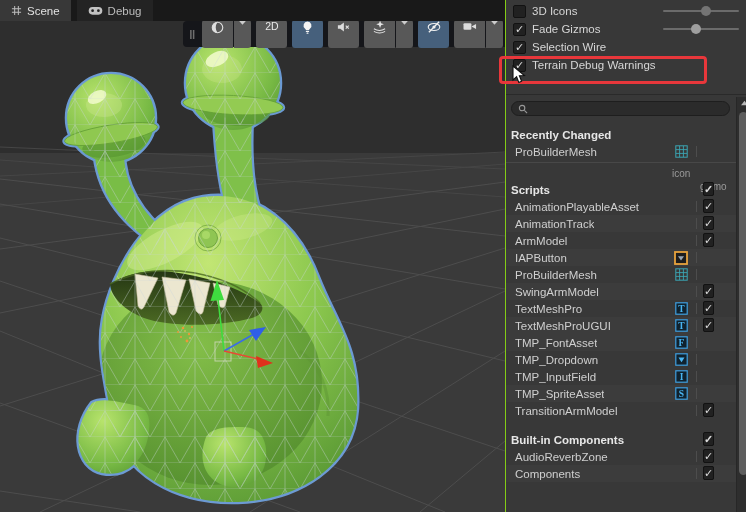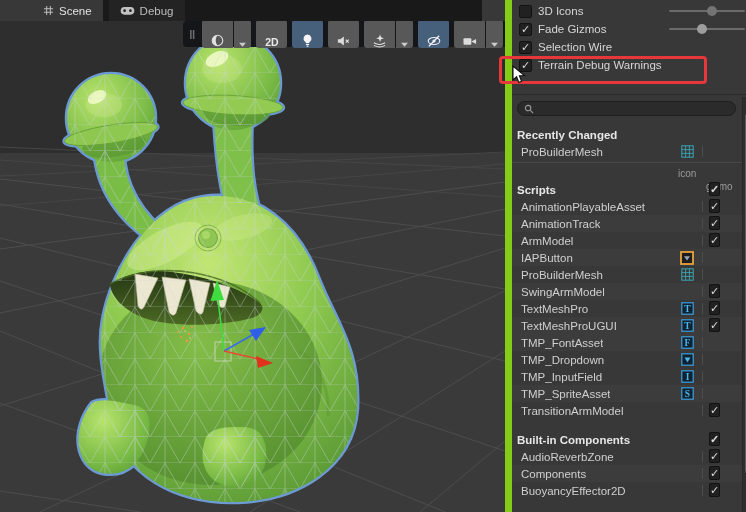--- a/index.html
+++ b/index.html
@@ -1,38 +1,38 @@
 <!DOCTYPE html>
 <html><head>
 <meta charset="utf-8">
 <style>
   html,body{margin:0;padding:0;background:#222;}
   .app{position:relative;width:746px;height:512px;overflow:hidden;background:#383838;
        font-family:"Liberation Sans",sans-serif;-webkit-font-smoothing:antialiased;}
   
-  .tabbar{position:absolute;left:0;top:0;width:450px;height:21px;background:#191919;display:flex;margin-left:32px;}
+  .tabbar{position:absolute;left:0;top:0;width:505px;height:21px;background:#191919;display:flex;}
   .tab{height:21px;display:flex;align-items:center;gap:5px;padding:0 11px;font-size:11.5px;color:#bdbdbd;cursor:default;}
   .tab.active{background:#383838;color:#e2e2e2;}
   .tab.inactive{background:#232323;margin-left:6px;}
   
   .scene{position:absolute;left:0;top:21px;width:505px;height:491px;overflow:hidden;}
   .scene svg{display:block;}
   
   .toolbar{position:absolute;left:183px;top:0;width:322px;height:26px;background:#15161a;
            display:flex;align-items:center;gap:5px;padding-left:6px;box-sizing:border-box;border-radius:4px 0 0 4px;}
   .thandle{color:#6e6e6e;font-size:13px;font-weight:bold;letter-spacing:1px;margin-right:1px;}
   .tgroup{display:flex;gap:1px;}
   .tbtn{height:28px;min-width:31px;padding:0 5px;background:#585858;border-radius:3px;display:flex;
-        align-items:flex-end;justify-content:center;color:#e8e8e8;font-size:10.5px;font-weight:bold;box-sizing:border-box;}
+        align-items:flex-start;justify-content:center;color:#e8e8e8;font-size:10.5px;font-weight:normal;box-sizing:border-box;}
   .tgroup .tbtn.main{border-radius:3px 0 0 3px;}
   .tbtn.caret{min-width:17px;padding:0;border-radius:0 3px 3px 0;}
   .tbtn.active{background:#46607c;}
   
   .panel{position:absolute;left:505px;top:0;width:241px;height:512px;background:#383838;
-         border-left:7px solid #84cc16;box-sizing:border-box;}
+         border-left:1px solid #84cc16;box-sizing:border-box;}
   .trow{position:relative;height:18px;display:flex;align-items:center;padding-left:7px;}
   .cb{width:13px;height:13px;background:#212121;border:1px solid #121212;border-radius:2px;box-sizing:border-box;
       color:#dcdcdc;font-size:11px;line-height:10px;text-align:center;flex:none;}
   .cb.checked::after{content:"\2713";}
   .tlabel{margin-left:6px;font-size:11.5px;color:#d6d6d6;white-space:nowrap;}
   .slider{position:absolute;left:157px;top:8px;width:76px;height:2px;background:#6b6b6b;border-radius:1px;}
   .slider .thumb{position:absolute;top:-4px;width:10px;height:10px;border-radius:50%;background:#9e9e9e;}
   .slider.dim .thumb{background:#747474;}
   .hdiv{position:absolute;left:0;top:94px;width:240px;height:1px;background:#2a2a2a;}
   .search{position:absolute;left:5px;top:101px;width:219px;height:15px;background:#2b2b2b;border:1px solid #1e1e1e;
@@ -491,25 +491,20 @@
         <div class="lrow">
           <span class="lname">AudioReverbZone</span>
           <span class="lsep"></span>
           <span class="lgz"><span class="cb checked"></span></span>
         </div>
         <div class="lrow alt">
           <span class="lname">Components</span>
           <span class="lsep"></span>
           <span class="lgz"><span class="cb checked"></span></span>
         </div>
-        <div class="lrow">
-          <span class="lname">BuoyancyEffector2D</span>
-          <span class="lsep"></span>
-          <span class="lgz"><span class="cb checked"></span></span>
-        </div>
       </div>
     <div class="sb">
       <span class="up icon">
           <svg width="9" height="6" viewBox="0 0 10 7">
             <path d="M5 1 9 6H1Z" fill="#b8b8b8"></path>
           </svg>
         </span>
       <div class="sthumb"></div>
     </div>
   </div>

